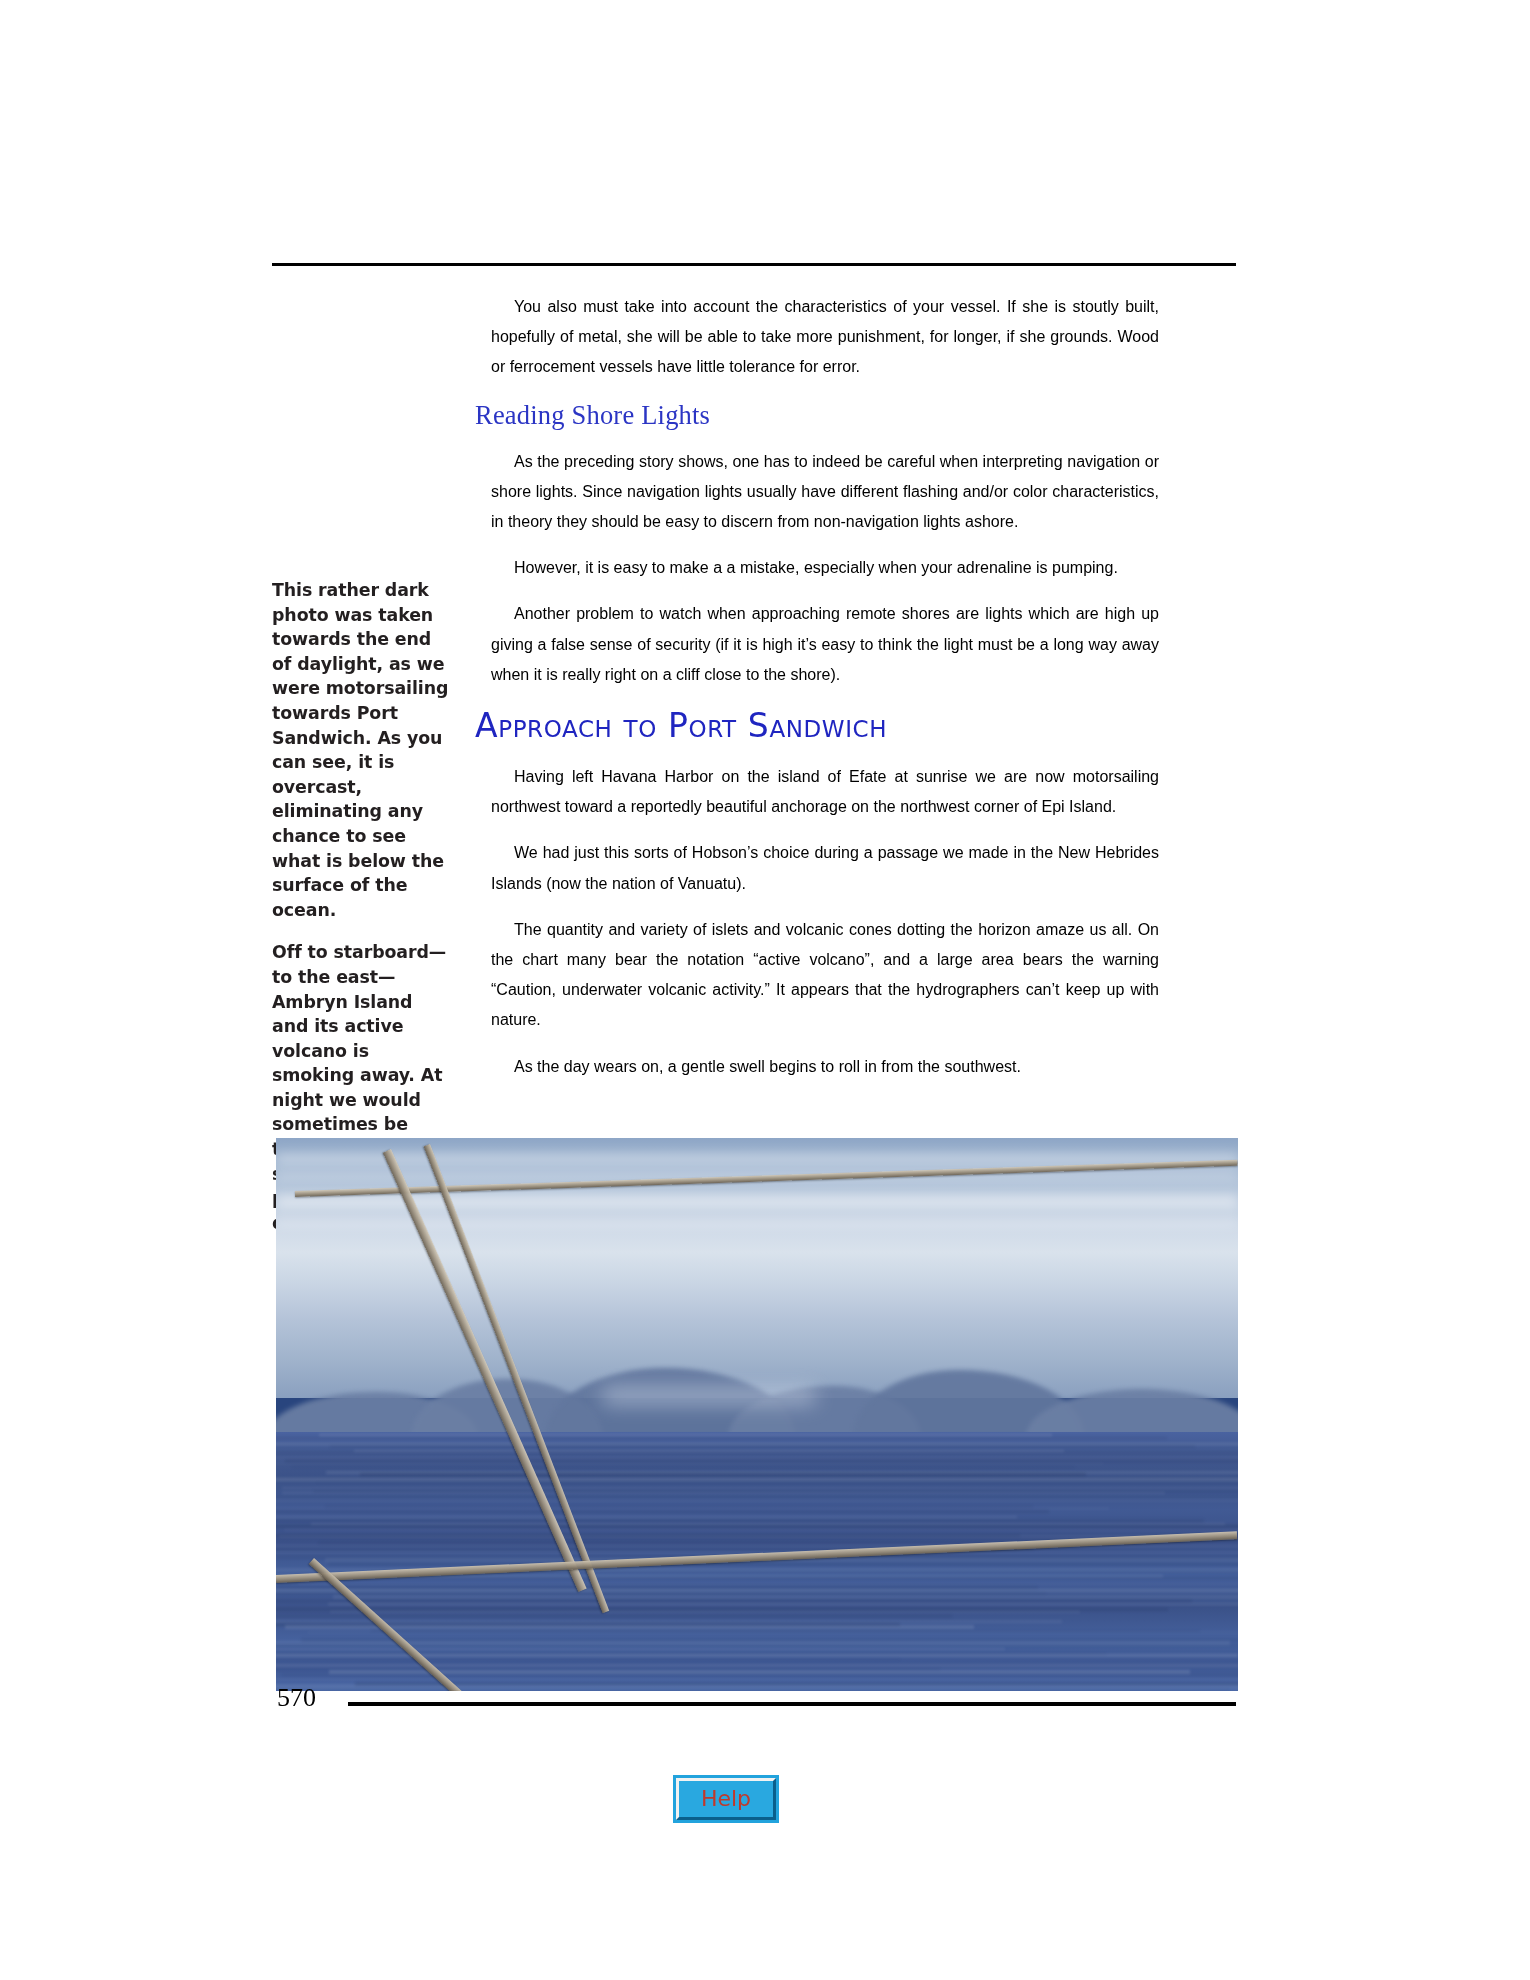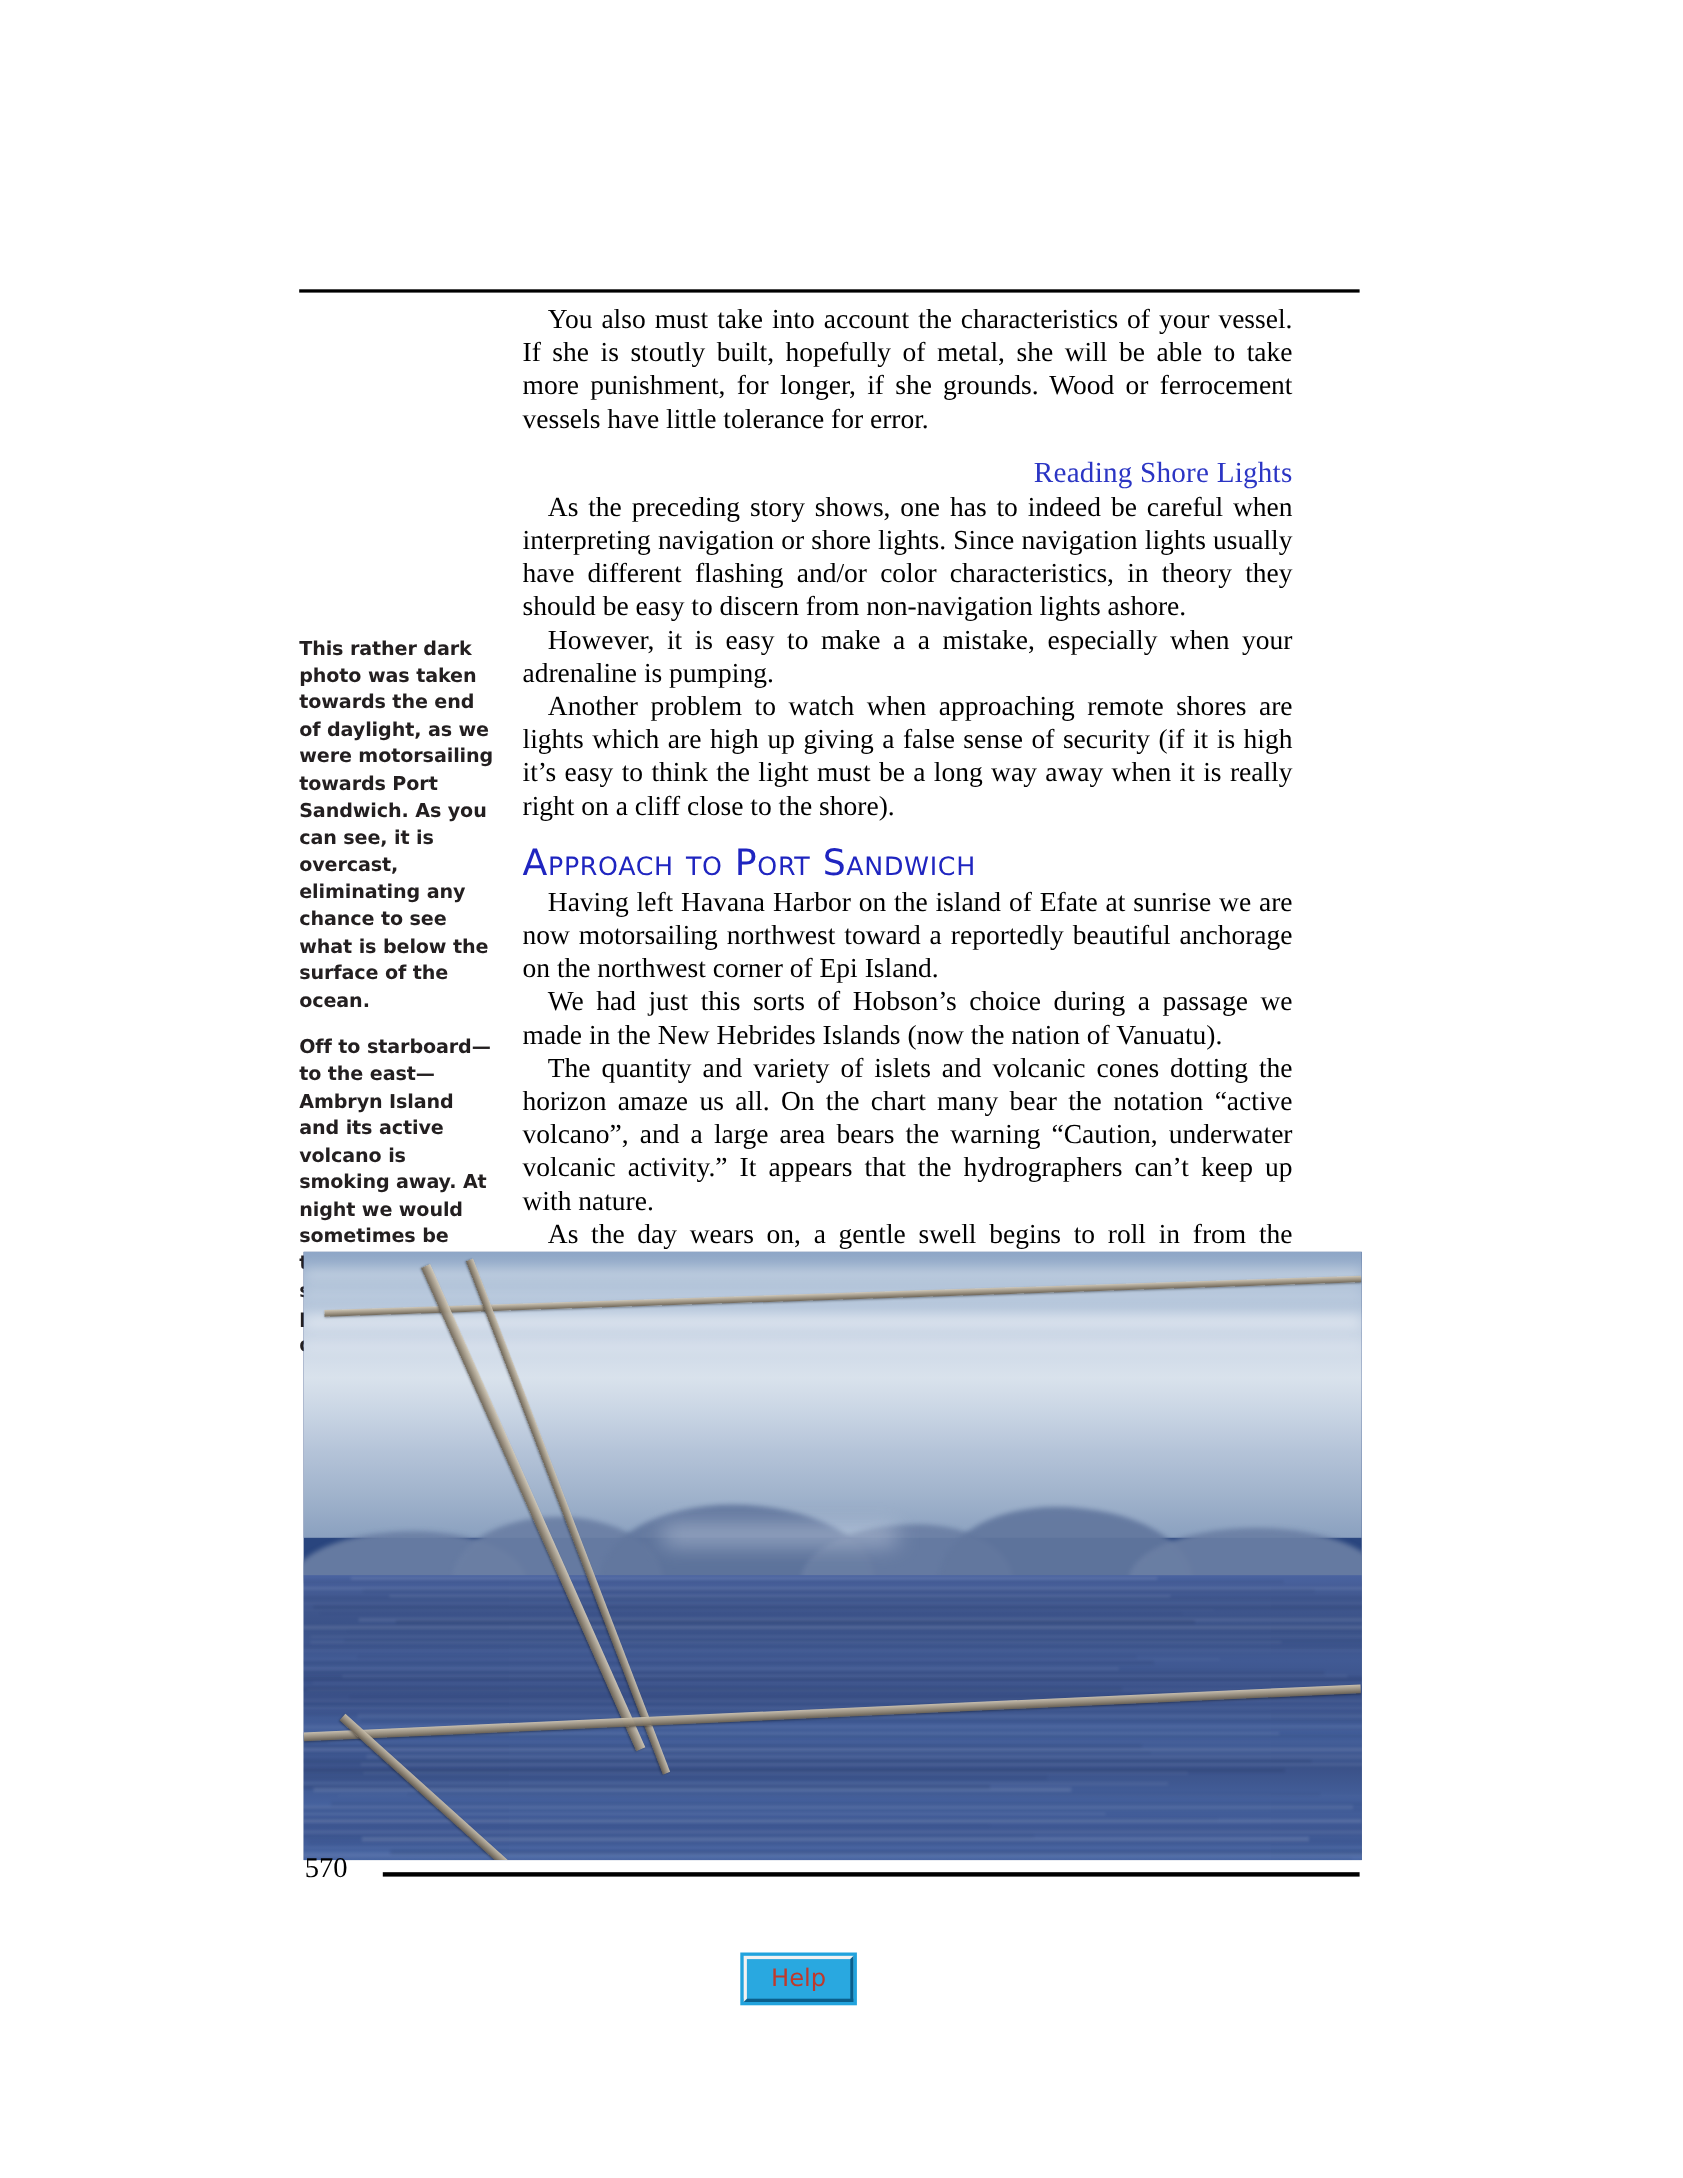--- a/index.html
+++ b/index.html
@@ -67,35 +67,35 @@
   .maincol {
     position: absolute;
     left: 203px;
     top: 0px;
     width: 700px;
     text-align: justify;
     color: #000000;
   }
 
   .maincol p {
-    margin: 0;
-    font-size: 25px;
+    margin: 16px;
+    font-size: 16px;
     line-height: 30.2px;
     text-indent: 23px;
-    font-family: Liberation Serif, serif;
+    font-family: Liberation Sans, sans-serif;
   }
 
   h3.sub {
     margin: 16px 0 2px 0;
     font-family: "Liberation Serif", serif;
     font-weight: normal;
     font-size: 26.5px;
     line-height: 32px;
     color: #2b35c4;
-    text-align: right;
+    text-align: left;
     letter-spacing: 0.2px;
   }
 
   h2.chapter {
     margin: 15px 0 2px 0;
     font-family: "DejaVu Sans", sans-serif;
     font-weight: normal;
     font-size: 33px;
     line-height: 40px;
     color: #1f25c0;

